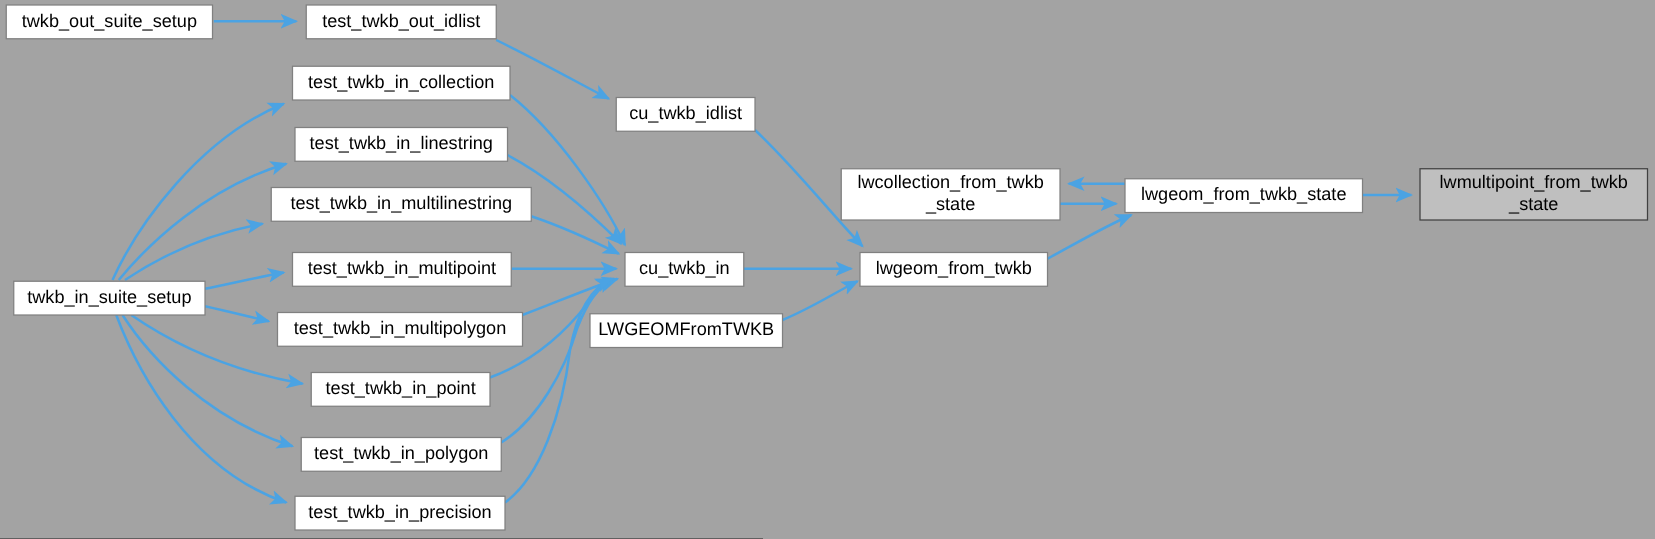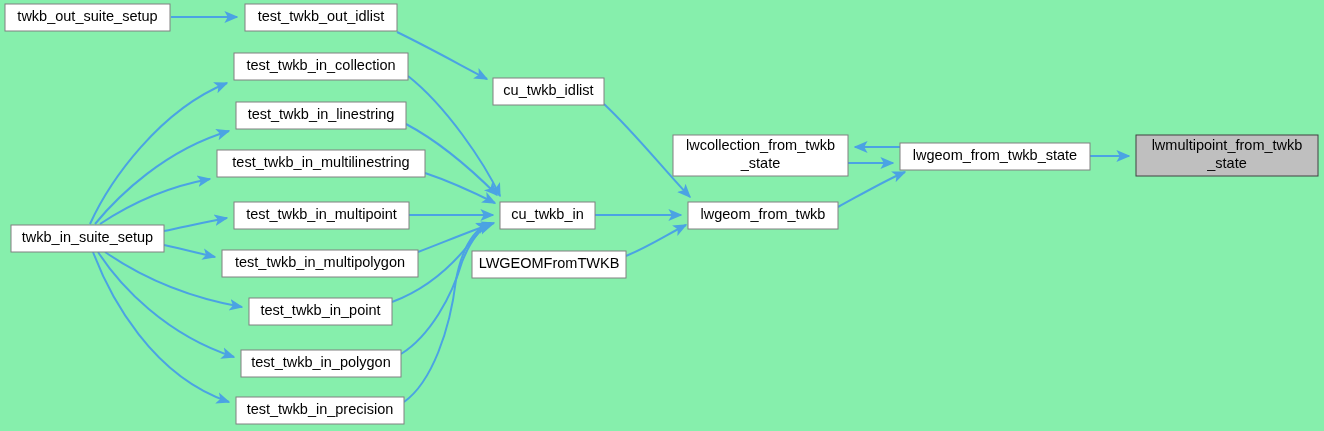--- a/index.html
+++ b/index.html
@@ -3,21 +3,21 @@
 <meta charset="utf-8">
 <style>
   html, body {
     margin: 0; padding: 0;
     background: #000000;
   }
   #graph-root {
     position: relative;
     width: 1324px;
     height: 431px;
-    background: #86efac;
+    background: #a3a3a3;
     overflow: hidden;
     font-family: "Liberation Sans", sans-serif;
   }
   svg.graph-canvas {
     position: absolute;
     top: 0; left: 0;
     width: 1324px;
     height: 431px;
     display: block;
   }

